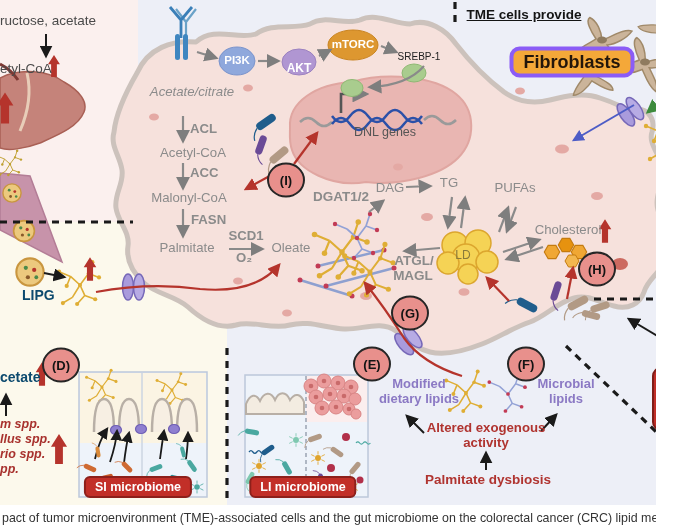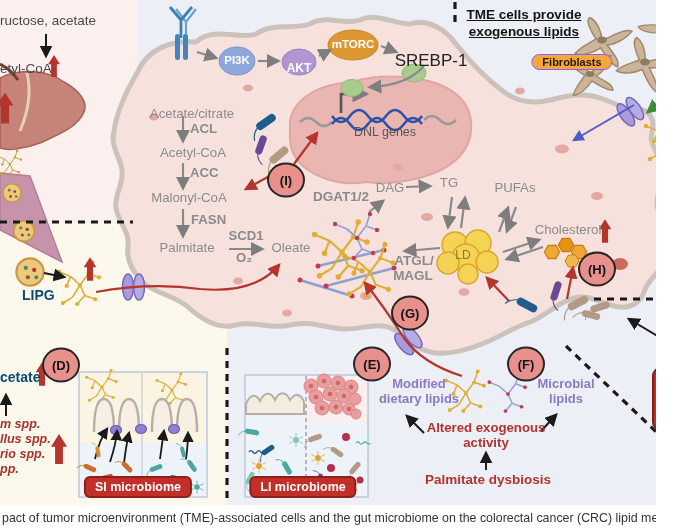--- a/index.html
+++ b/index.html
@@ -18,22 +18,22 @@
   .spp{color:#a8322e;font-weight:bold;font-size:12.5px;font-style:italic;}
   .white{color:#fff;}
   .mk{position:absolute;z-index:6;width:34px;height:31px;border-radius:50%;background:#e8908c;
       border:2.5px solid #262626;display:flex;align-items:center;justify-content:center;
       font-weight:bold;font-size:13px;color:#141414;transform:translate(-50%,-50%);}
   .mk.green{background:#8cc87c;}
   .pill{position:absolute;z-index:6;transform:translate(-50%,-50%);background:#c22f28;color:#fff;
         font-weight:bold;font-size:12.5px;padding:2px 9px;border-radius:6px;border:2px solid #8d201b;
         white-space:nowrap;}
   .fibro-pill{position:absolute;z-index:6;transform:translate(-50%,-50%);background:#f4a839;
-        color:#23160a;font-weight:bold;font-size:11px;padding:1px 10px;border-radius:10px;
-        border:1px solid #8b5cf6;white-space:nowrap;}
+        color:#23160a;font-weight:bold;font-size:18px;padding:1px 10px;border-radius:10px;
+        border:4px solid #8b5cf6;white-space:nowrap;}
   .tmeh{color:#141414;font-weight:bold;font-size:13.5px;text-decoration:underline;}
   .crcbox{position:absolute;z-index:6;left:652px;top:367px;width:110px;height:56px;background:#c22f28;
         border:2px solid #7e1d18;border-radius:9px;color:#fff;font-weight:bold;font-size:13px;
         line-height:16px;padding-top:4px;}
   .caption{position:absolute;z-index:7;left:0;top:505px;width:694px;height:27px;background:#ffffff;}
   .caption span{position:absolute;left:2px;top:6px;font-size:12.4px;color:#333;white-space:nowrap;}
   .la{color:#701a75;font-weight:bold;font-size:13px;text-decoration:underline;}
 </style>
 </head>
 <body>
@@ -423,30 +423,29 @@
       <line x1="227" y1="348" x2="227" y2="503"></line>
       <line x1="455" y1="2" x2="455" y2="28"></line>
       <line x1="566" y1="346" x2="690" y2="464"></line>
     </g>
   </svg>
 
   <div class="txt dark" style="left:0;top:13px;">ructose, acetate</div>
   <div class="txt dark" style="left:0;top:61px;">etyl-CoA</div>
 
   <div class="txt c tmeh" style="left:524px;top:7px;">TME cells provide</div>
-  <div class="txt c tmeh" style="left:524px;top:24px;">exogenous lipids</div>
   <div class="fibro-pill" style="left:572px;top:62px;">Fibroblasts</div>
 
   <div class="txt c white" style="left:237px;top:54px;font-weight:bold;font-size:11.5px;">PI3K</div>
   <div class="txt c white" style="left:299px;top:61px;font-weight:bold;font-size:12px;">AKT</div>
   <div class="txt c white" style="left:353px;top:38px;font-weight:bold;font-size:11.5px;">mTORC</div>
-  <div class="txt c" style="left:431px;top:51px;font-size:17px;color:#222;">SREBP-1</div>
+  <div class="txt c" style="left:419px;top:51px;font-size:10px;color:#222;">SREBP-1</div>
   <div class="txt c" style="left:385px;top:125px;font-size:12.5px;color:#555;">DNL genes</div>
 
-  <div class="txt c gray" style="left:192px;top:106px;">Acetate/citrate</div>
+  <div class="txt c gray" style="left:192px;top:84px;font-style:italic;">Acetate/citrate</div>
   <div class="txt enz" style="left:190px;top:121px;">ACL</div>
   <div class="txt c gray" style="left:193px;top:145px;">Acetyl-CoA</div>
   <div class="txt enz" style="left:190px;top:165px;">ACC</div>
   <div class="txt c gray" style="left:189px;top:190px;">Malonyl-CoA</div>
   <div class="txt enz" style="left:191px;top:212px;">FASN</div>
   <div class="txt c gray" style="left:187px;top:240px;">Palmitate</div>
   <div class="txt c enz" style="left:246px;top:228px;">SCD1</div>
   <div class="txt c enz" style="left:244px;top:250px;">O₂</div>
   <div class="txt c gray" style="left:291px;top:240px;">Oleate</div>
 

